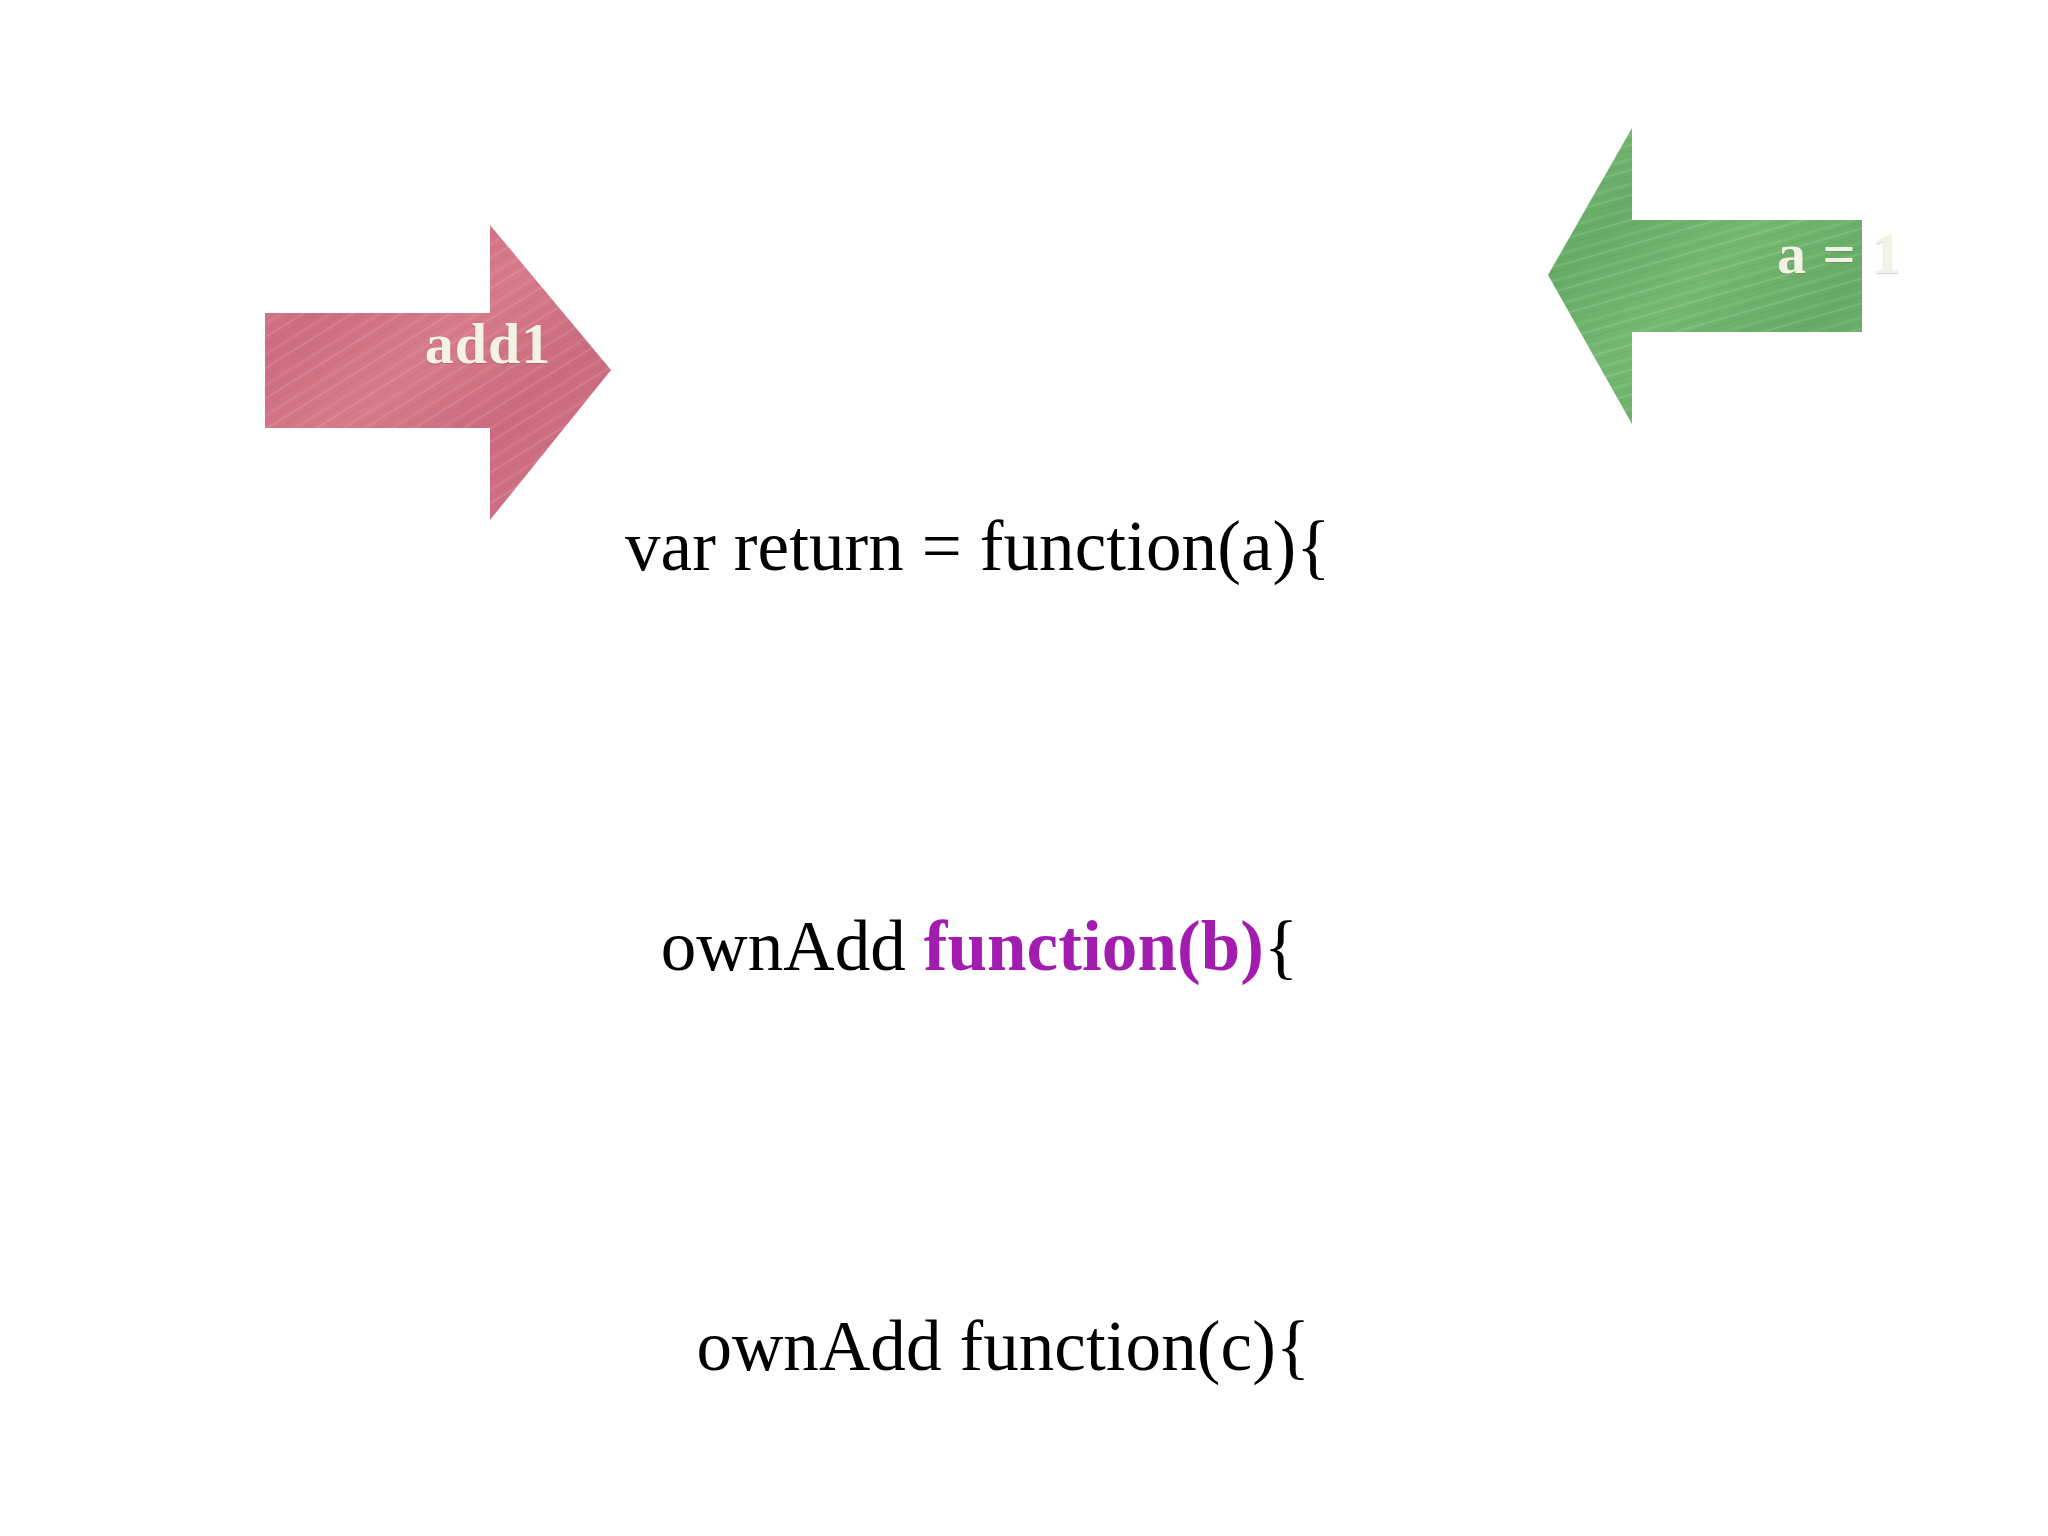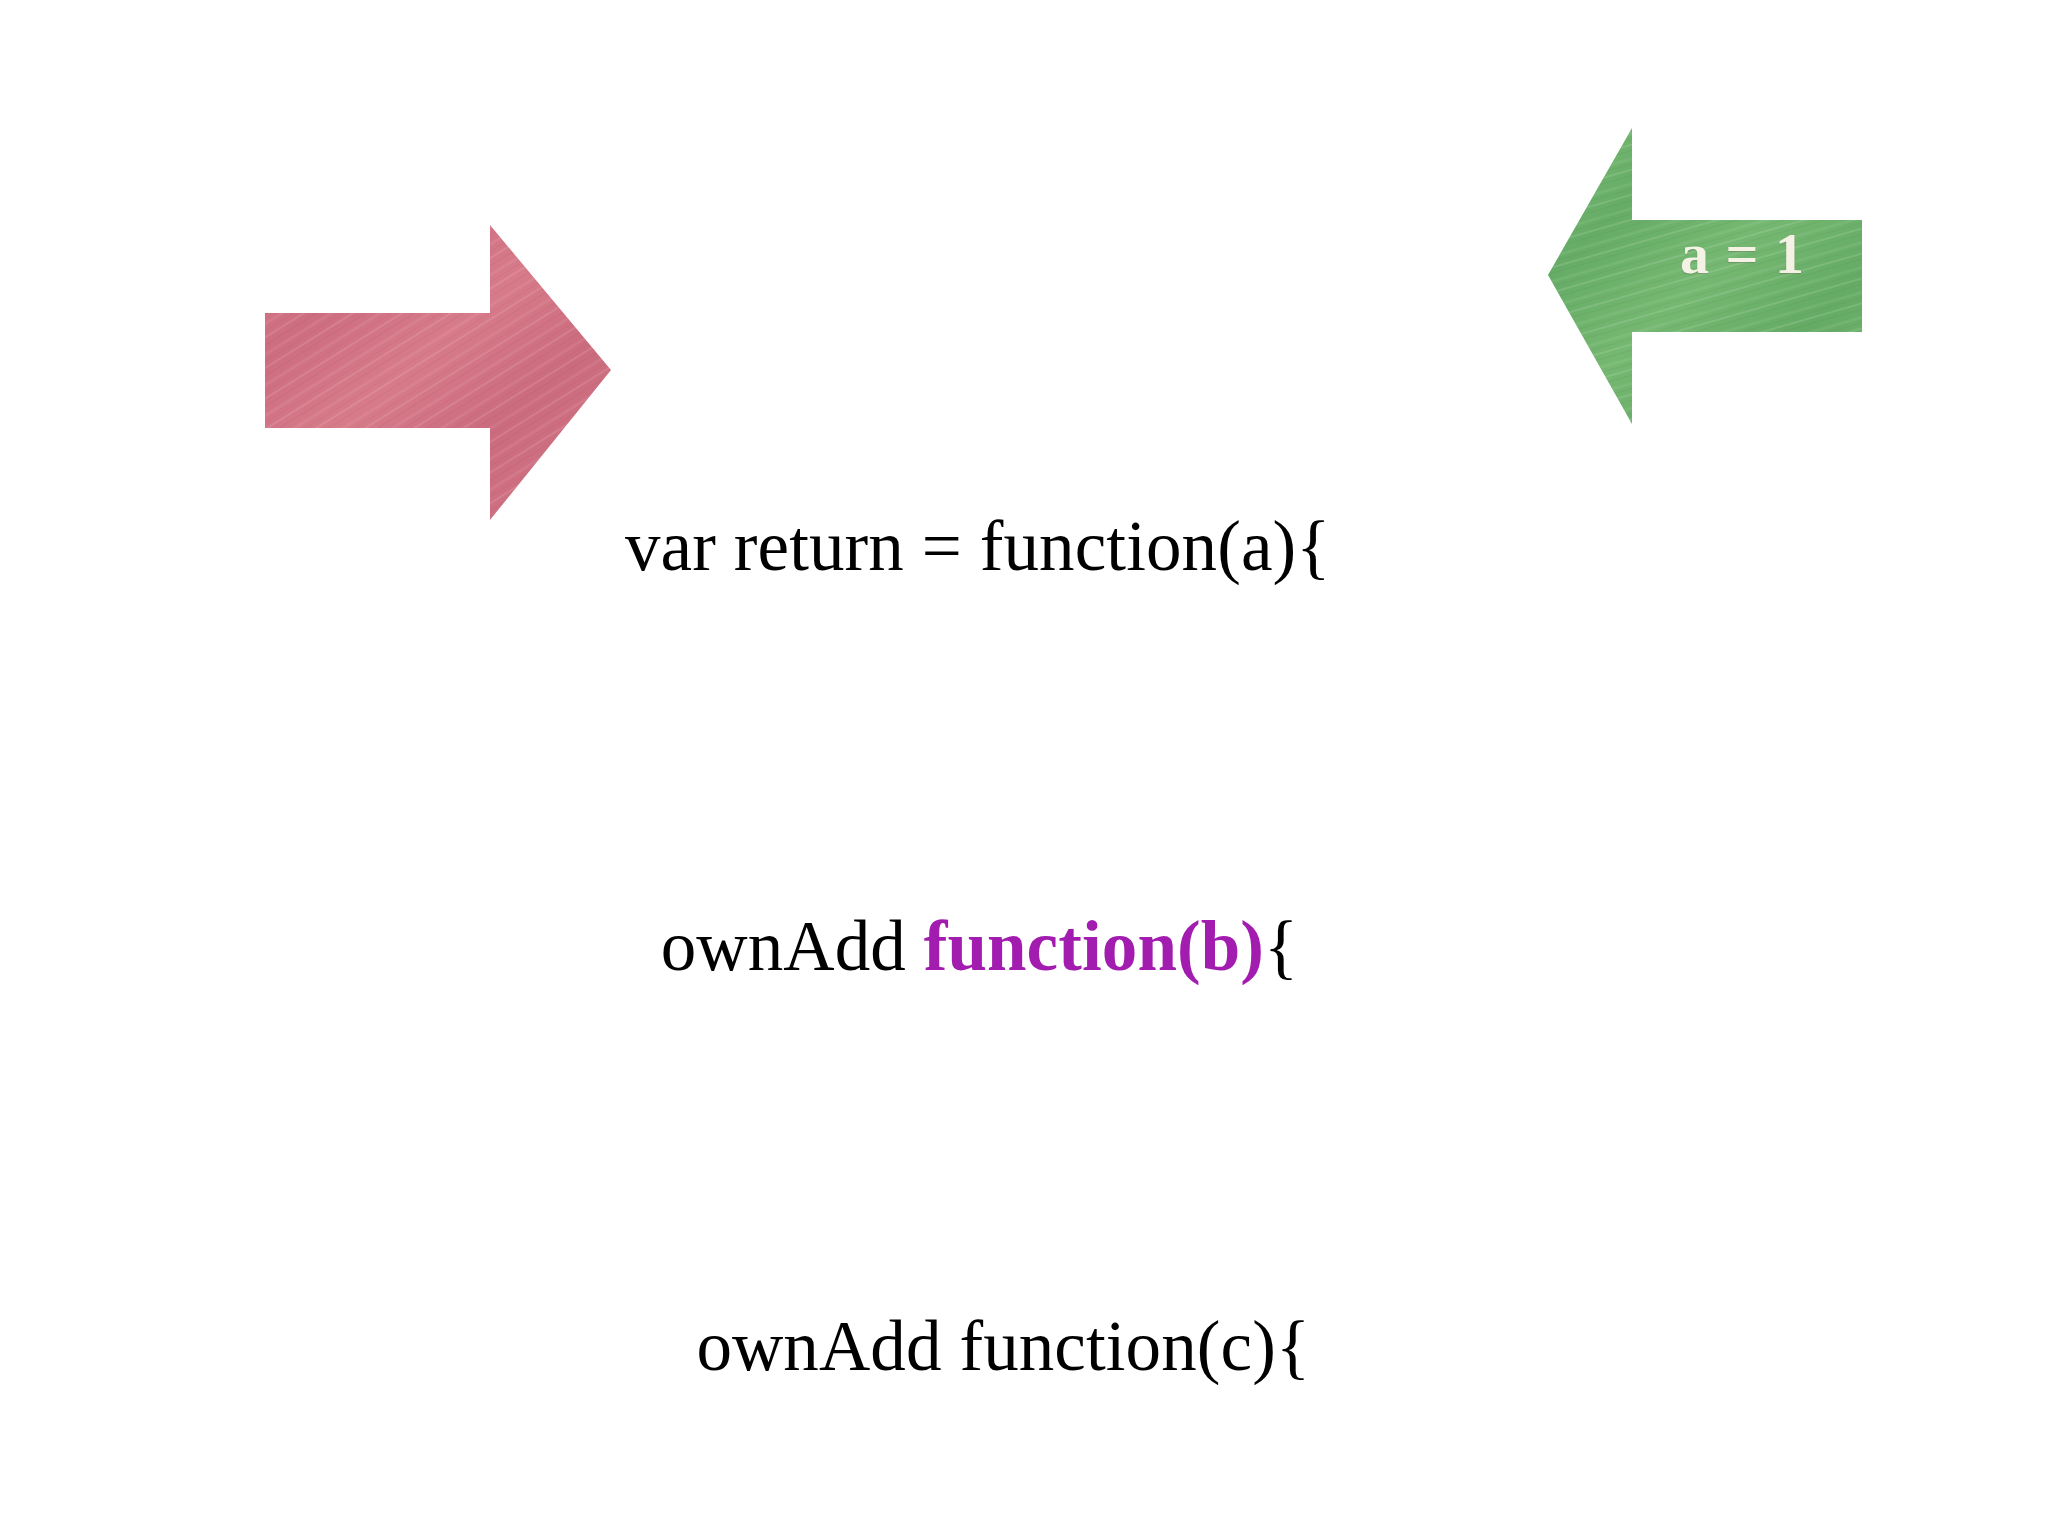--- a/index.html
+++ b/index.html
@@ -60,24 +60,24 @@
   #pink-arrow-wrap { left: 258px; top: 218px; }
   #pink-arrow-label {
     left: 100px;
     top: 92px;
     width: 260px;
     text-align: center;
   }
 
   #green-arrow-wrap { left: 1540px; top: 120px; }
   #green-arrow-label {
-    left: 140px;
+    left: 132px;
     top: 100px;
     width: 230px;
-    text-align: left;
+    text-align: right;
   }
 </style>
 </head>
 <body>
 
 <div id="slide">
 
   <div class="arrow-wrap" id="pink-arrow-wrap">
     <svg width="360" height="320" viewBox="0 0 360 320">
       <defs>
@@ -94,20 +94,21 @@
           <rect x="7" y="0" width="1" height="26" fill="#8f4251" opacity="0.12"></rect>
           <rect x="14" y="0" width="3" height="26" fill="#ffffff" opacity="0.07"></rect>
           <rect x="21" y="0" width="1" height="26" fill="#8f4251" opacity="0.09"></rect>
         </pattern>
       </defs>
       <g>
         <polygon points="7,95 232,95 232,7 353,152 232,302 232,210 7,210" fill="url(#pinkGrad)"></polygon>
         <polygon points="7,95 232,95 232,7 353,152 232,302 232,210 7,210" fill="url(#pinkStreaks)"></polygon>
       </g>
     </svg>
+    <span class="arrow-label" id="pink-arrow-label">add1</span>
   </div>
 
   <div class="arrow-wrap" id="green-arrow-wrap">
     <svg width="330" height="320" viewBox="0 0 330 320">
       <defs>
         <linearGradient id="greenGrad" x1="0" y1="0" x2="1" y2="1">
           <stop offset="0%" stop-color="#7cbd78"></stop>
           <stop offset="25%" stop-color="#66ac66"></stop>
           <stop offset="50%" stop-color="#75b872"></stop>
           <stop offset="75%" stop-color="#65ab65"></stop>

